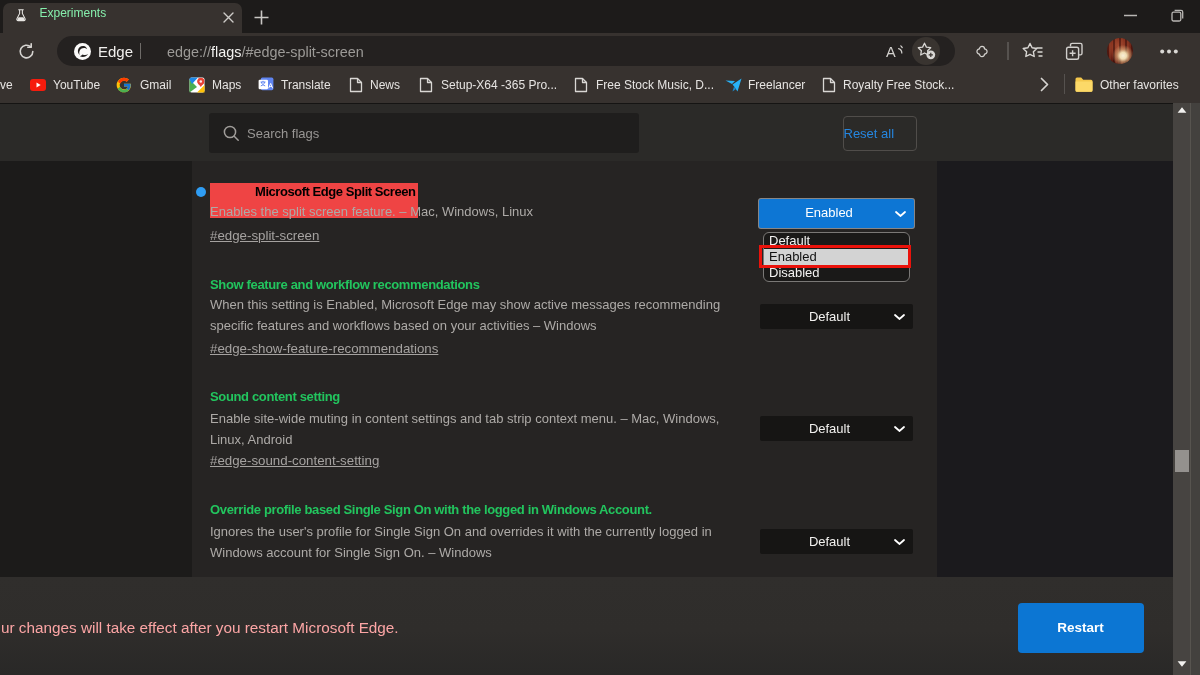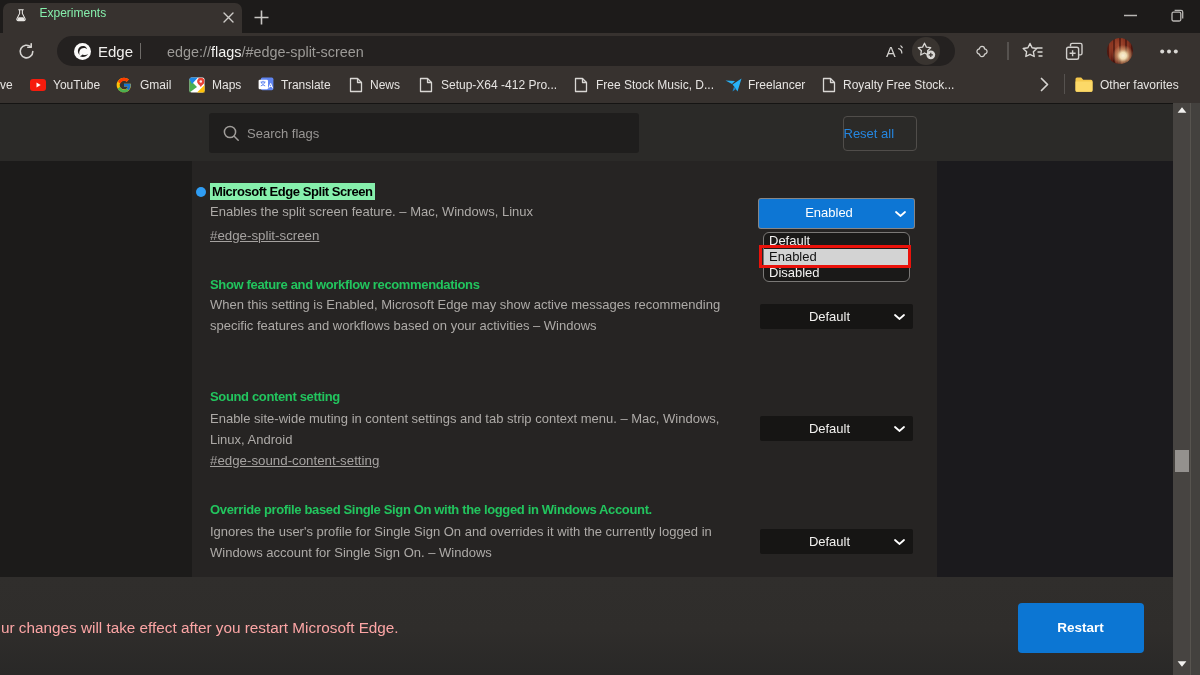--- a/index.html
+++ b/index.html
@@ -163,21 +163,21 @@
 <div class="abs bktxt" style="left:281px;">Translate</div>
 <svg class="abs pgicon" style="left:349px;" width="14" height="16" viewBox="0 0 14 16">
  <path d="M1.5 1.5h7l4 4v9h-11z" stroke="#d9d7d4" stroke-width="1.3" fill="none" stroke-linejoin="round"></path>
  <path d="M8.5 1.5v4h4" stroke="#d9d7d4" stroke-width="1.3" fill="none" stroke-linejoin="round"></path>
 </svg>
 <div class="abs bktxt" style="left:370px;">News</div>
 <svg class="abs pgicon" style="left:419px;" width="14" height="16" viewBox="0 0 14 16">
  <path d="M1.5 1.5h7l4 4v9h-11z" stroke="#d9d7d4" stroke-width="1.3" fill="none" stroke-linejoin="round"></path>
  <path d="M8.5 1.5v4h4" stroke="#d9d7d4" stroke-width="1.3" fill="none" stroke-linejoin="round"></path>
 </svg>
-<div class="abs bktxt" style="left:441px;">Setup-X64 -412 Pro...</div>
+<div class="abs bktxt" style="left:441px;">Setup-X64 -365 Pro...</div>
 <svg class="abs pgicon" style="left:574px;" width="14" height="16" viewBox="0 0 14 16">
  <path d="M1.5 1.5h7l4 4v9h-11z" stroke="#d9d7d4" stroke-width="1.3" fill="none" stroke-linejoin="round"></path>
  <path d="M8.5 1.5v4h4" stroke="#d9d7d4" stroke-width="1.3" fill="none" stroke-linejoin="round"></path>
 </svg>
 <div class="abs bktxt" style="left:596px;">Free Stock Music, D...</div>
 <svg class="abs" style="left:725px; top:77.5px;" width="17" height="14" viewBox="0 0 17 14">
  <path d="M0.5 2.5 L7 6 L10 3 z" fill="#28b2f7"></path>
  <path d="M7.5 6.5 L16.5 0.5 L12.5 13.5 L9.5 9z" fill="#28b2f7"></path>
  <path d="M7.5 13.5 L9 8.5 L11 11z" fill="#1d87c9"></path>
 </svg>
@@ -202,41 +202,42 @@
  <circle cx="8" cy="8" r="5.6" stroke="#a09d9a" stroke-width="1.5" fill="none"></circle>
  <path d="M12.2 12.2l4 4" stroke="#a09d9a" stroke-width="1.5" stroke-linecap="round"></path>
 </svg>
 <div class="abs" id="searchtxt">Search flags</div>
 <div class="abs" id="resetall">Reset all</div>
 <div class="abs" id="leftstrip"></div>
 <div class="abs" id="contcol"></div>
 <div class="abs" id="rightstrip"></div>
 
 <div class="abs" style="left:195.5px; top:186.5px; width:10px; height:10px; border-radius:50%; background:#2f9df4;"></div>
-<div class="abs" style="left:210px; top:183px; height:17px; background:#86efac;">
+<div class="abs" style="left:210px; top:183px; height:35px; background:#ef4444;padding-left:43px;">
   <span style="display:block; padding:0 2px; font-weight:bold; font-size:13px; letter-spacing:-0.45px; line-height:17px; color:#000;">Microsoft Edge Split Screen</span>
     </div>
 <div class="abs fdesc" style="left:210px; top:200.5px;">Enables the split screen feature. – Mac, Windows, Linux</div>
 <div class="abs flink" style="left:210px; top:224.5px;">#edge-split-screen</div>
 
 <div class="abs" style="left:758.5px; top:199px; width:155px; height:28.5px; background:#0d76d4; border-radius:2px; box-shadow:0 0 0 1px rgba(255,255,255,.45); color:#fff; font-size:13px; text-align:center; line-height:28.5px; padding-right:14px;">Enabled
 <svg class="chev" width="11" height="6" viewBox="0 0 11 6">
         <path d="M1 1l4.5 4L10 1" stroke="#fff" stroke-width="1.8" fill="none" stroke-linecap="round"></path>
       </svg>
 </div>
 
 <div class="abs" style="left:763px; top:231.5px; width:146.5px; height:50px; background:#1a1918; border:1px solid #7a7876; border-radius:6px; overflow:hidden;">
   <div style="height:16.33px; line-height:16.33px; padding-left:5px; color:#f4f3f2; font-size:13px;">Default</div>
   <div style="height:16.33px; line-height:16.33px; padding-left:5px; color:#111; font-size:13px; background:#d3d3d3;">Enabled</div>
   <div style="height:16.33px; line-height:16.33px; padding-left:5px; color:#f4f3f2; font-size:13px;">Disabled</div>
 </div>
 <div class="abs" style="left:758.8px; top:245.2px; width:152.4px; height:23.3px; border:3px solid #ea120b;"></div>
 
 <div class="abs ftitle" style="left:210px; top:273.7px;">Show feature and workflow recommendations</div>
 <div class="abs fdesc" style="left:210px; top:293.9px;">When this setting is Enabled, Microsoft Edge may show active messages recommending<br>specific features and workflows based on your activities – Windows</div>
+<div class="abs flink" style="left:210px; top:338px;">#edge-show-feature-recommendations</div>
 <div class="abs dsel" style="top:304px;">Default
 <svg class="chev" width="11" height="6" viewBox="0 0 11 6">
         <path d="M1 1l4.5 4L10 1" stroke="#fff" stroke-width="1.8" fill="none" stroke-linecap="round"></path>
       </svg>
 </div>
 
 <div class="abs ftitle" style="left:210px; top:386px;">Sound content setting</div>
 <div class="abs fdesc" style="left:210px; top:407.7px;">Enable site-wide muting in content settings and tab strip context menu. – Mac, Windows,<br>Linux, Android</div>
 <div class="abs flink" style="left:210px; top:450px;">#edge-sound-content-setting</div>
 <div class="abs dsel" style="top:416px;">Default

